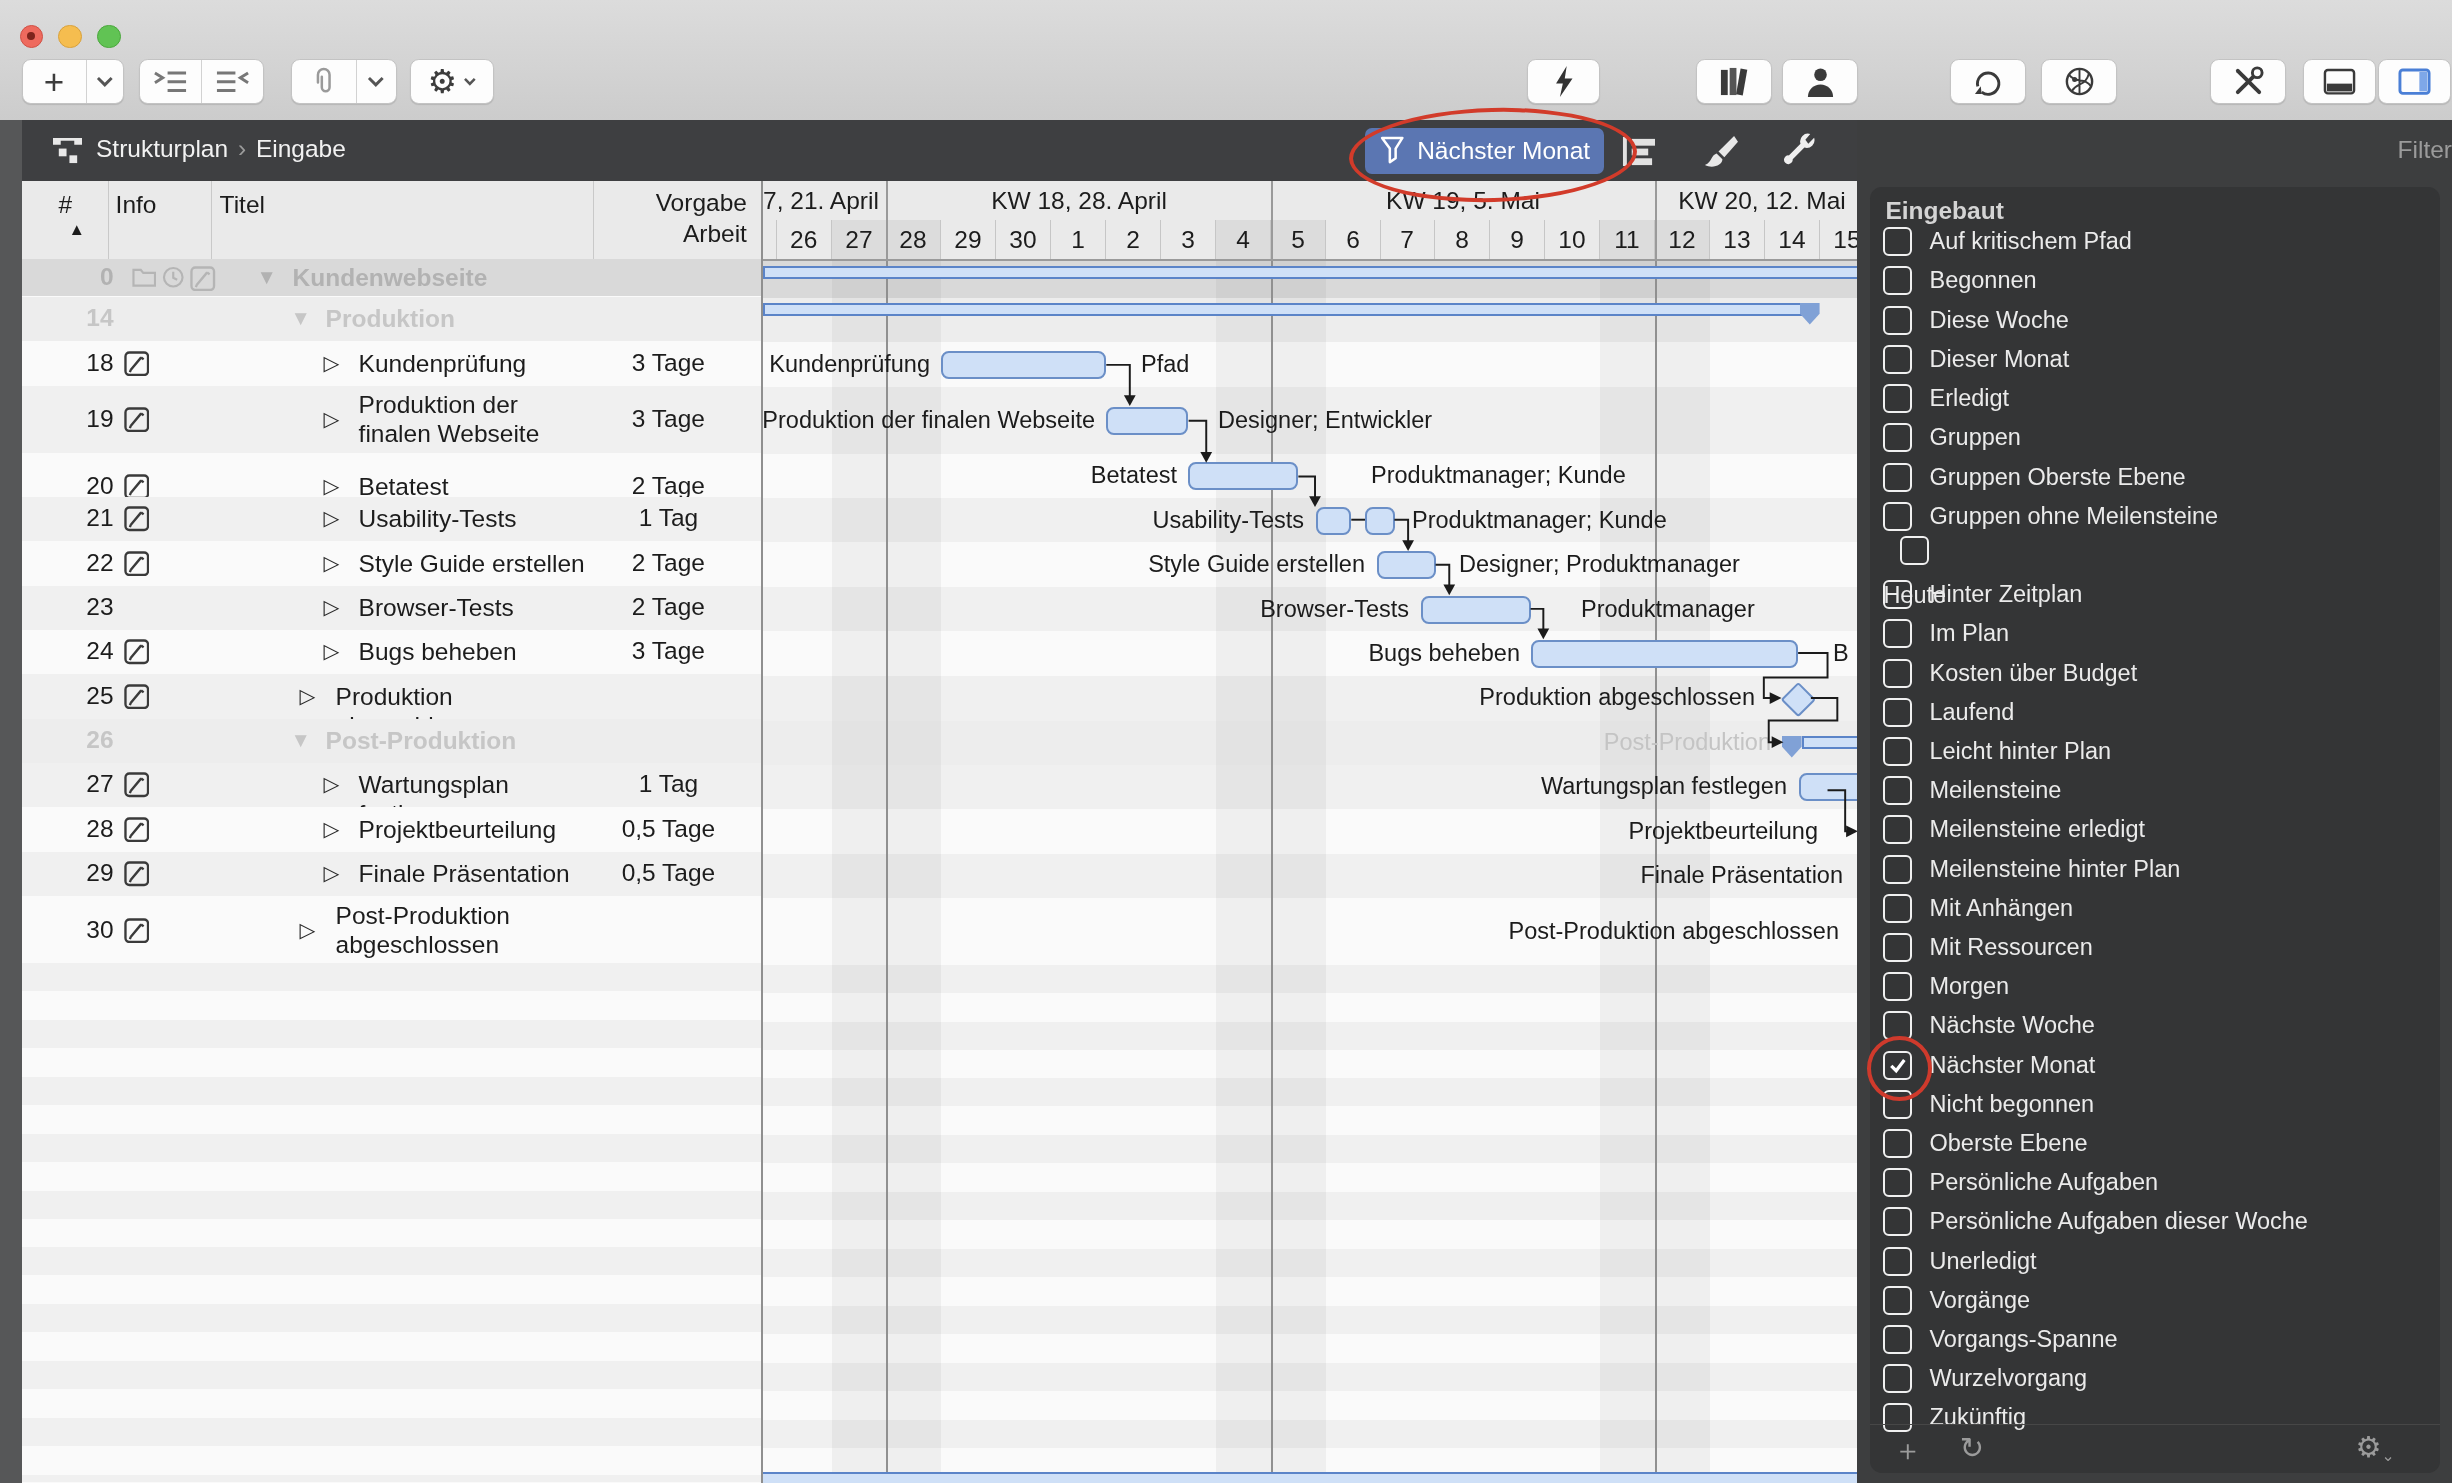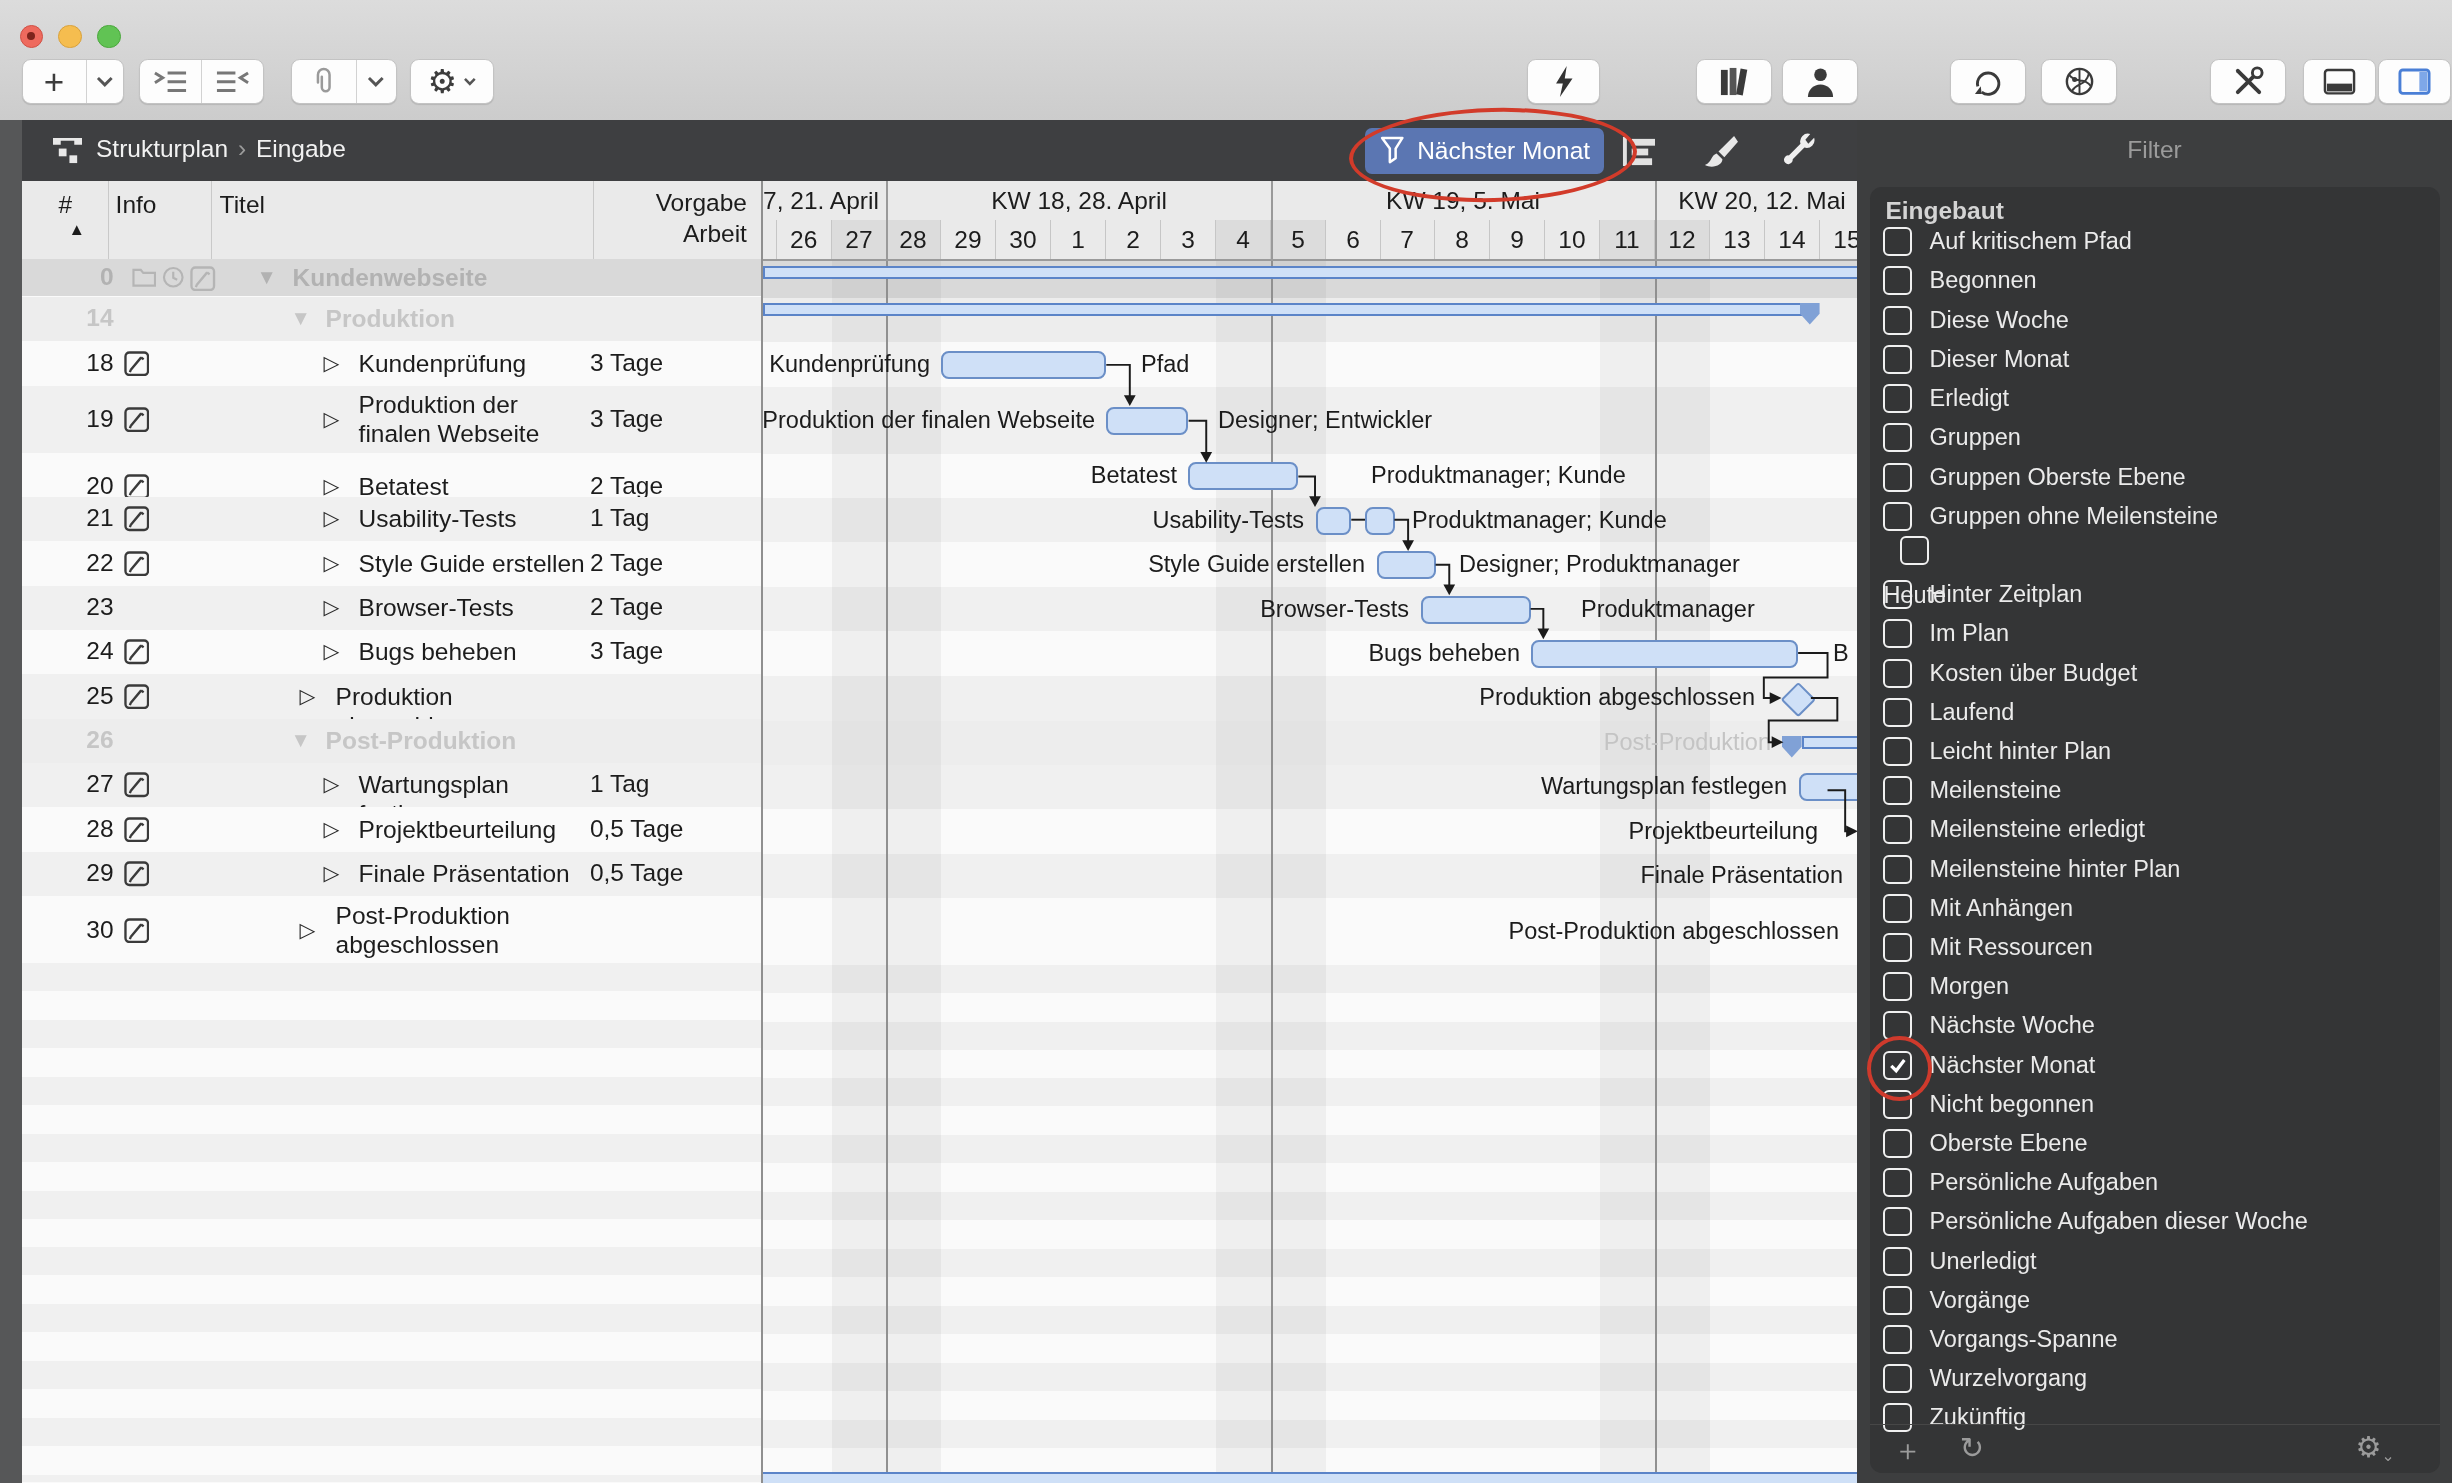--- a/index.html
+++ b/index.html
@@ -31,21 +31,21 @@
   .leftstrip{position:absolute;left:0;top:120px;width:21.6px;height:1364px;background:#565758;}
   
   .outline{position:absolute;left:21.6px;top:181px;width:739px;height:1303px;background:#fafafa;overflow:hidden;}
   .ohead{position:absolute;left:0;top:0;width:739px;height:78px;background:#eaeaea;border-bottom:2px solid #9a9a9a;
     font-size:24.5px;color:#1c1c1c;}
   .ohead .vline{position:absolute;top:0;width:1px;height:78px;background:#c9c9c9;}
   .trow{position:absolute;left:0;width:739px;}
   .tnum{position:absolute;left:0;top:0;width:92px;text-align:right;font-size:24.5px;}
   .twisty{position:absolute;font-size:20.6px;top:0;}
   .ttitle{position:absolute;font-size:24.5px;line-height:29px;}
-  .tdur{position:absolute;right:13.7px;font-size:24.5px;color:#1c1c1c;text-align:left;width:157px;}
+  .tdur{position:absolute;right:13.7px;font-size:24.5px;color:#1c1c1c;text-align:center;width:157px;}
   .noteic{position:absolute;left:102px;}
   
   .gantt{position:absolute;left:761px;top:181px;width:1692px;height:1303px;overflow:hidden;border-left:2px solid #8f8f8f;background:#fafafa;}
   .gweeks{position:absolute;left:0;top:0;width:1692px;height:39px;background:#eaeaea;border-bottom:1px solid #c6c6c6;}
   .gdays{position:absolute;left:0;top:39px;width:1692px;height:39px;background:#eaeaea;border-bottom:2px solid #9a9a9a;}
   .gweek{position:absolute;top:5.9px;transform:translateX(-50%);font-size:24.5px;color:#1c1c1c;white-space:nowrap;}
   .gday{position:absolute;top:0;height:39px;border-right:1px solid #c6c6c6;font-size:24.5px;color:#1c1c1c;
     display:flex;align-items:center;justify-content:center;box-sizing:border-box;}
   .gday.wkd{background:#dcdcdc;}
   .gbody{position:absolute;left:0;top:80px;width:1692px;height:1222px;}
@@ -57,21 +57,21 @@
   .sumbar{position:absolute;height:8.8px;background:#cfe0f7;border:2px solid #5b84c8;}
   .sumcap{position:absolute;width:19.6px;height:21.6px;background:#80a1d6;
     clip-path:polygon(0 0,100% 0,100% 50%,50% 100%,0 50%);}
   .diamond{position:absolute;width:20.6px;height:20.6px;background:#cfe0f7;border:2px solid #6b8fc7;border-radius:2.9px;transform:rotate(45deg);}
   .glabel{position:absolute;font-size:23.5px;color:#1b1b1b;white-space:nowrap;height:29px;line-height:29px;}
   .glabel.gray{color:#c4c4c4;}
   .gbottom{position:absolute;left:0;top:1211px;width:1692px;height:10.8px;background:#cfe0f7;border-top:2px solid #5b84c8;}
   #deps{position:absolute;left:0;top:0;pointer-events:none;}
   
   .panel{position:absolute;left:1857px;top:120px;width:595px;height:1364px;background:#3d3e3f;}
-  .ptitle{position:absolute;left:0;top:15.7px;width:100%;text-align:center;font-size:24.5px;color:#9b9b9b;}
+  .ptitle{position:absolute;left:0;top:15.7px;width:100%;text-align:right;font-size:24.5px;color:#9b9b9b;}
   .pinner{position:absolute;left:12.7px;top:67px;width:570px;height:1286px;background:#343536;border-radius:11.8px;}
   .psection{position:absolute;left:15.7px;top:9.8px;font-size:24.5px;font-weight:bold;color:#d4d4d4;}
   .pitem{position:absolute;left:13.7px;height:39px;display:flex;align-items:center;gap:17.6px;}
   .pcheck{width:24.5px;height:24.5px;border:2.5px solid #f0f0f0;border-radius:5.9px;flex:none;display:flex;align-items:center;justify-content:center;}
   .plabel{font-size:23.5px;color:#ebebeb;white-space:nowrap;}
   .pcircle{position:absolute;left:-2.9px;width:57px;height:57px;border:4.9px solid #cf3a2c;border-radius:50%;z-index:5;pointer-events:none;}
   .pactions{position:absolute;left:0;top:1237px;width:570px;height:49px;border-top:1px solid #474747;color:#9b9b9b;}
   .pactions span{position:absolute;font-size:29px;}
 </style>
 </head>

